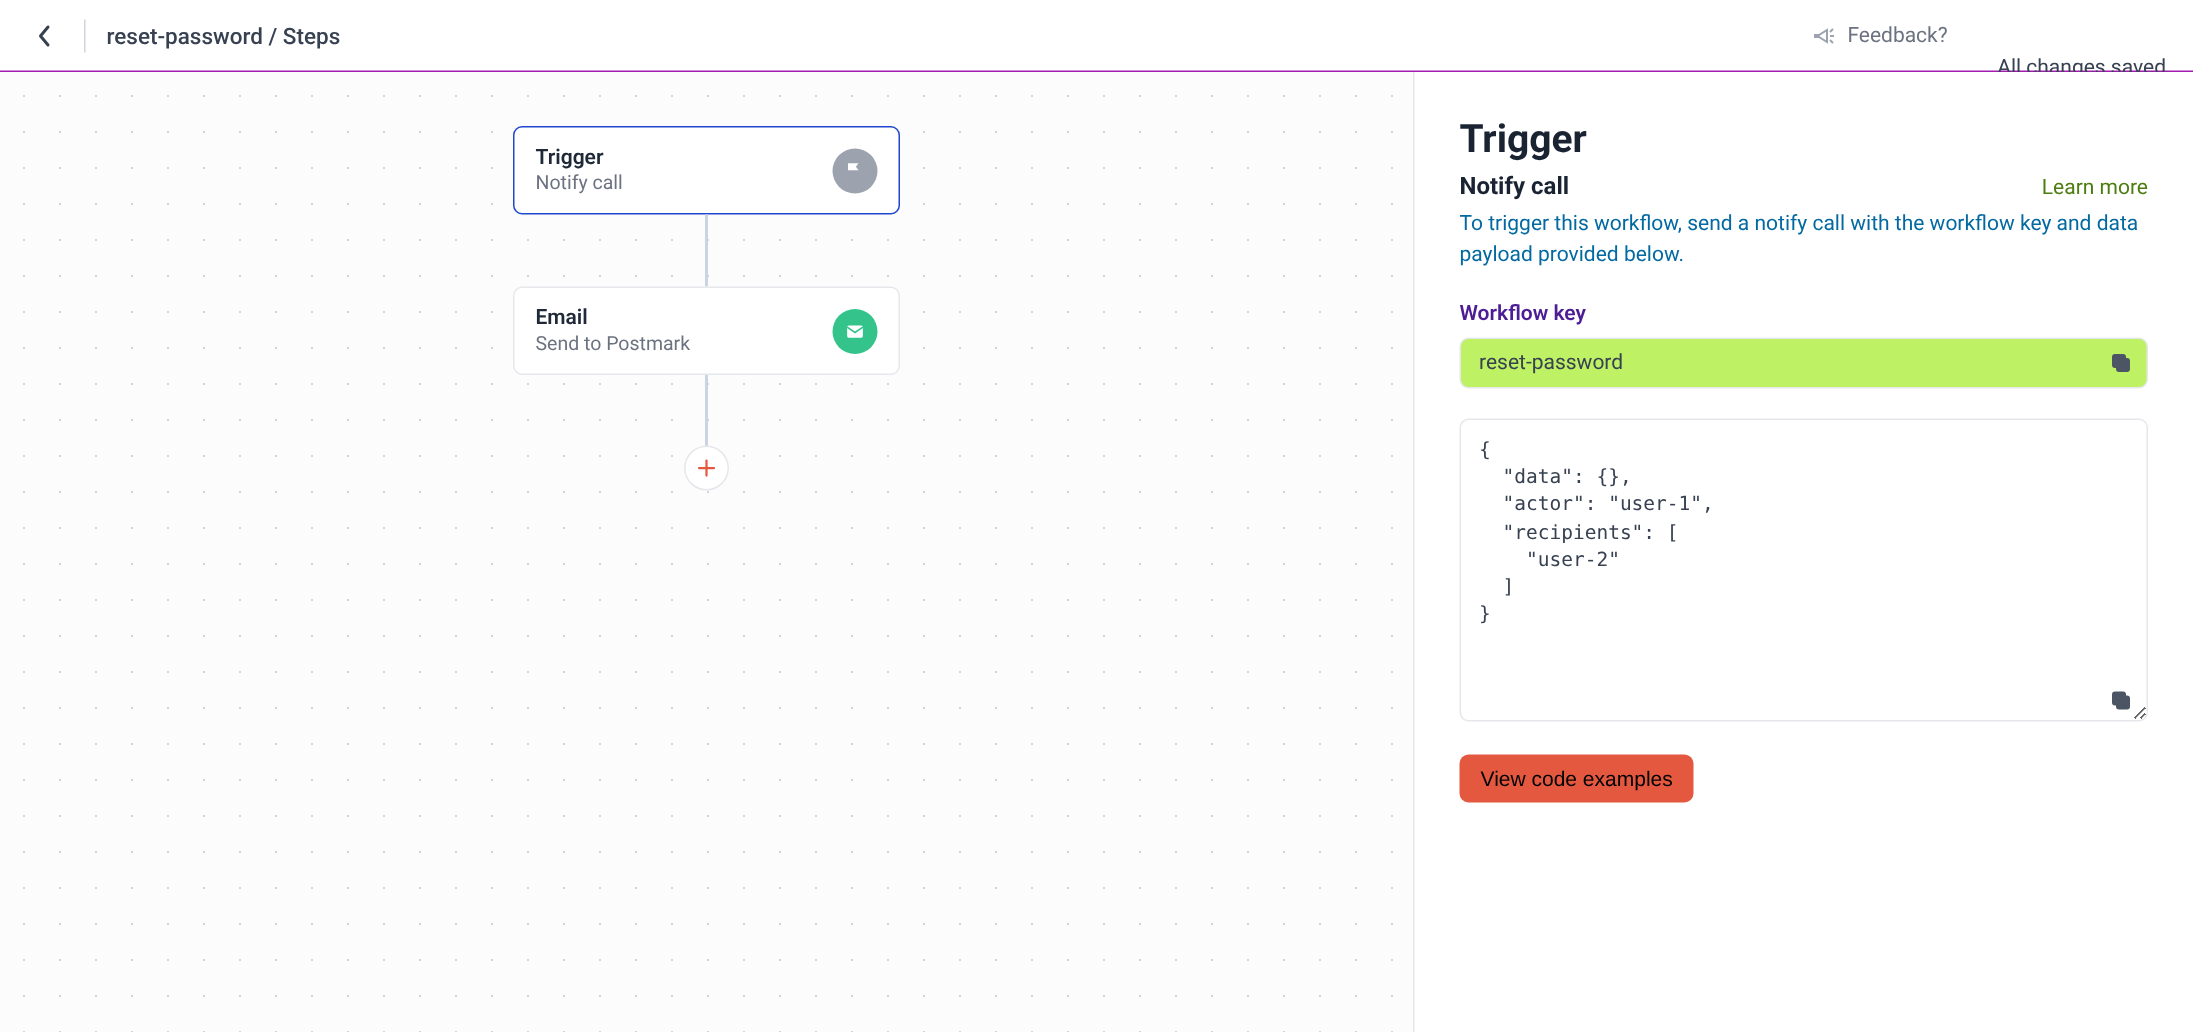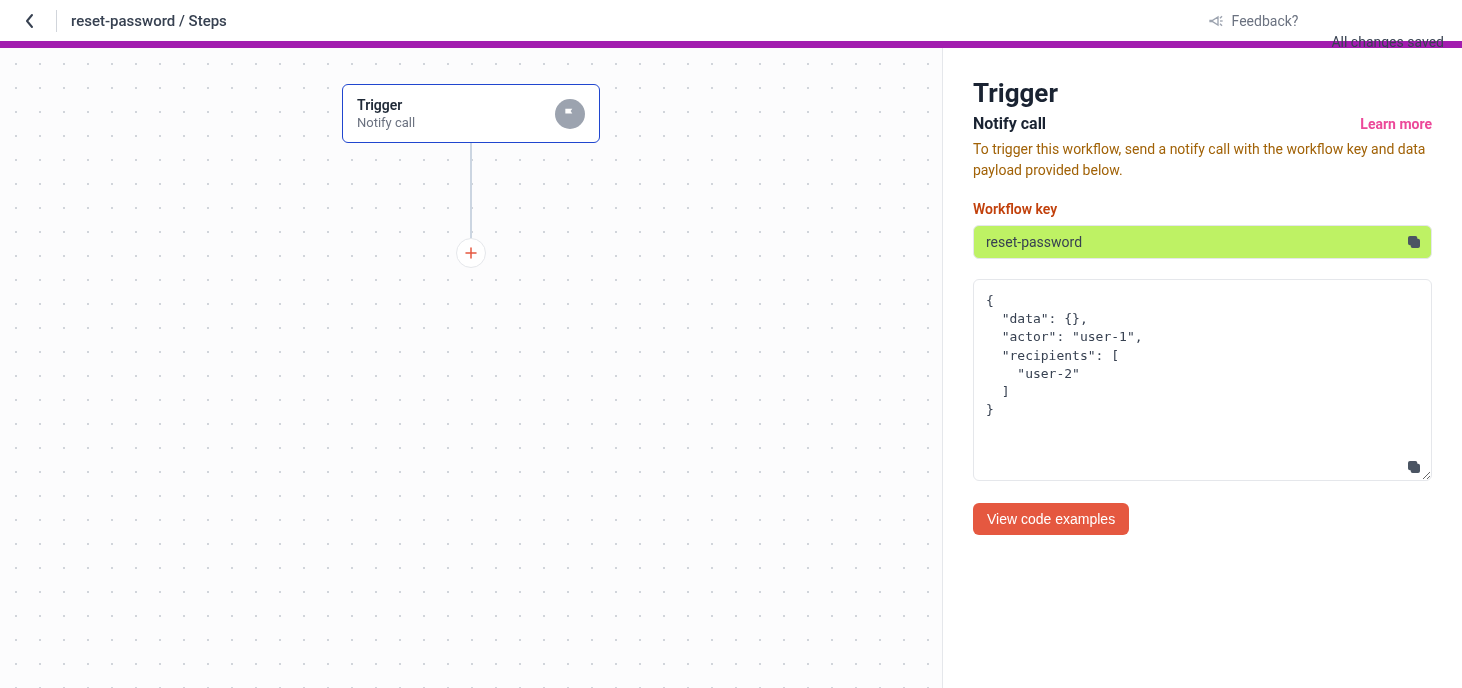--- a/index.html
+++ b/index.html
@@ -6,21 +6,21 @@
     body {
       font-family: -apple-system, BlinkMacSystemFont, "Segoe UI", Roboto, Helvetica, Arial, sans-serif;
       background: #fff;
       color: #1a202c;
       height: 688px;
       width: 1462px;
       overflow: hidden;
     }
     .header {
       height: 48px;
-      border-bottom: 7px solid #a21caf;
+      border-bottom: 1px solid #a21caf;
       display: flex;
       align-items: center;
       padding: 0 18px 0 18px;
       justify-content: space-between;
     }
     .header-left { display: flex; align-items: center; }
     .back-btn {
       width: 24px; height: 24px;
       display: flex; align-items: center; justify-content: center;
       cursor: pointer;
@@ -135,34 +135,34 @@
       align-items: baseline;
       margin-bottom: 6px;
     }
     .section-title {
       font-size: 16px;
       font-weight: 700;
       color: #1a2332;
     }
     .learn-more {
       font-size: 14px;
-      color: #ec4899;
-      cursor: pointer;
-      font-weight: 700;
+      color: #4d7c0f;
+      cursor: pointer;
+      font-weight: 400;
     }
     .section-desc {
       font-size: 14px;
-      color: #a16207;
+      color: #0369a1;
       line-height: 1.5;
       margin-bottom: 20px;
     }
     .field-label {
       font-size: 14px;
       font-weight: 600;
-      color: #c2410c;
+      color: #4c1d95;
       margin-bottom: 8px;
     }
     .input-wrap {
       position: relative;
       margin-bottom: 20px;
     }
     .text-input {
       width: 100%;
       border: 1px solid #e5e7eb;
       border-radius: 6px;
@@ -202,21 +202,21 @@
     .code-copy {
       position: absolute;
       right: 10px;
       bottom: 10px;
       width: 16px; height: 16px;
       cursor: pointer;
       color: #4b5563;
     }
     .view-code-btn {
       background: #e55840;
-      color: #ffffff;
+      color: #000000;
       border: none;
       border-radius: 6px;
       padding: 8px 14px;
       font-size: 14px;
       font-weight: 500;
       cursor: pointer;
     }
   </style>
 </head>
 <body>
@@ -256,20 +256,32 @@
         </div>
         <div class="node-icon grey">
           <svg width="14" height="14" viewBox="0 0 24 24" fill="white">
               <path d="M4 21 V3 H16 L13 7 L16 11 H4"></path>
             </svg>
         </div>
       </div>
 
       <div class="connector conn1"></div>
 
+      <div class="node">
+        <div class="node-text">
+          <span class="node-title">Email</span>
+          <span class="node-sub">Send to Postmark</span>
+        </div>
+        <div class="node-icon green">
+          <svg width="14" height="14" viewBox="0 0 24 24" fill="none" stroke="white" stroke-width="2">
+              <rect x="3" y="5" width="18" height="14" rx="2" fill="white" stroke="none"></rect>
+              <path d="M3 7 L12 13 L21 7" stroke="#34c48b" stroke-width="2"></path>
+            </svg>
+        </div>
+      </div>
 
       <div class="connector conn2"></div>
 
       <div class="add-btn">
         <svg width="12" height="12" viewBox="0 0 12 12">
             <path d="M6 1 V11 M1 6 H11" stroke="#e55840" stroke-width="1.5" stroke-linecap="round"></path>
           </svg>
       </div>
 
     </div>

